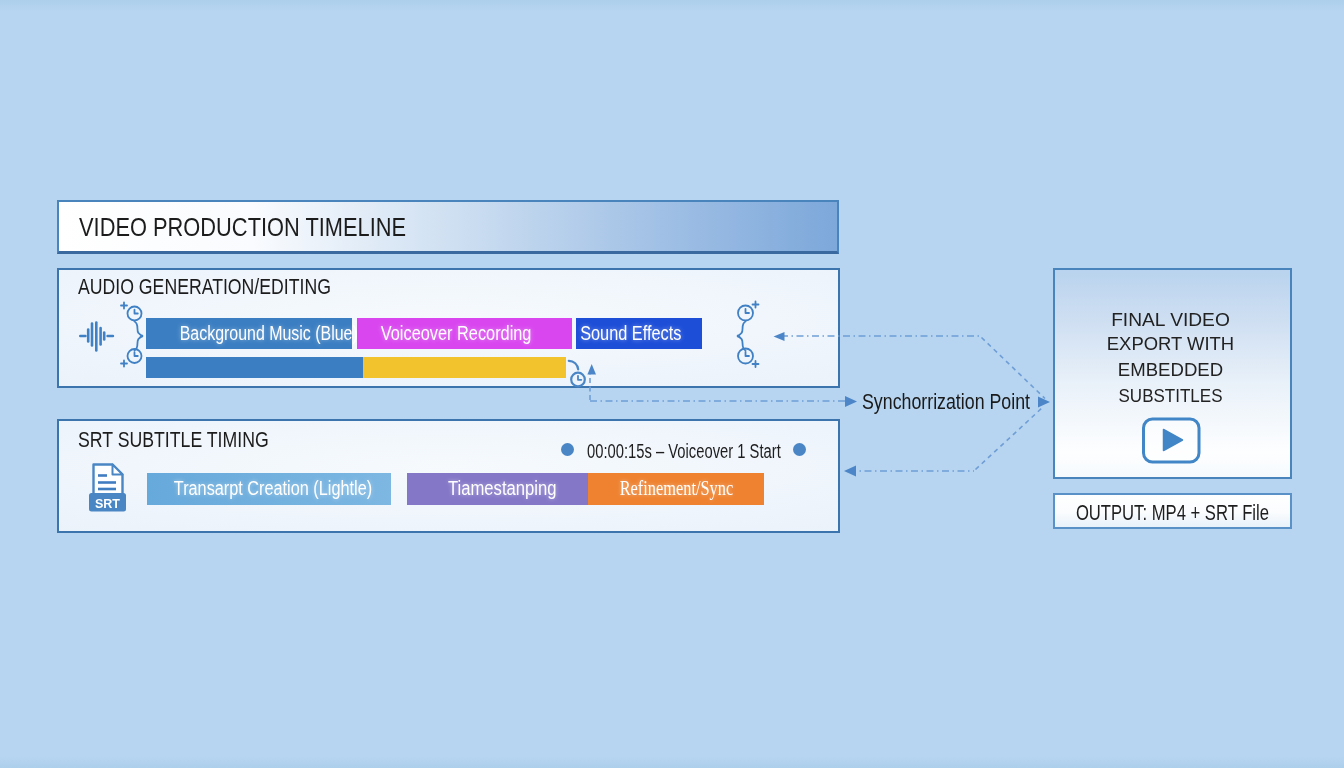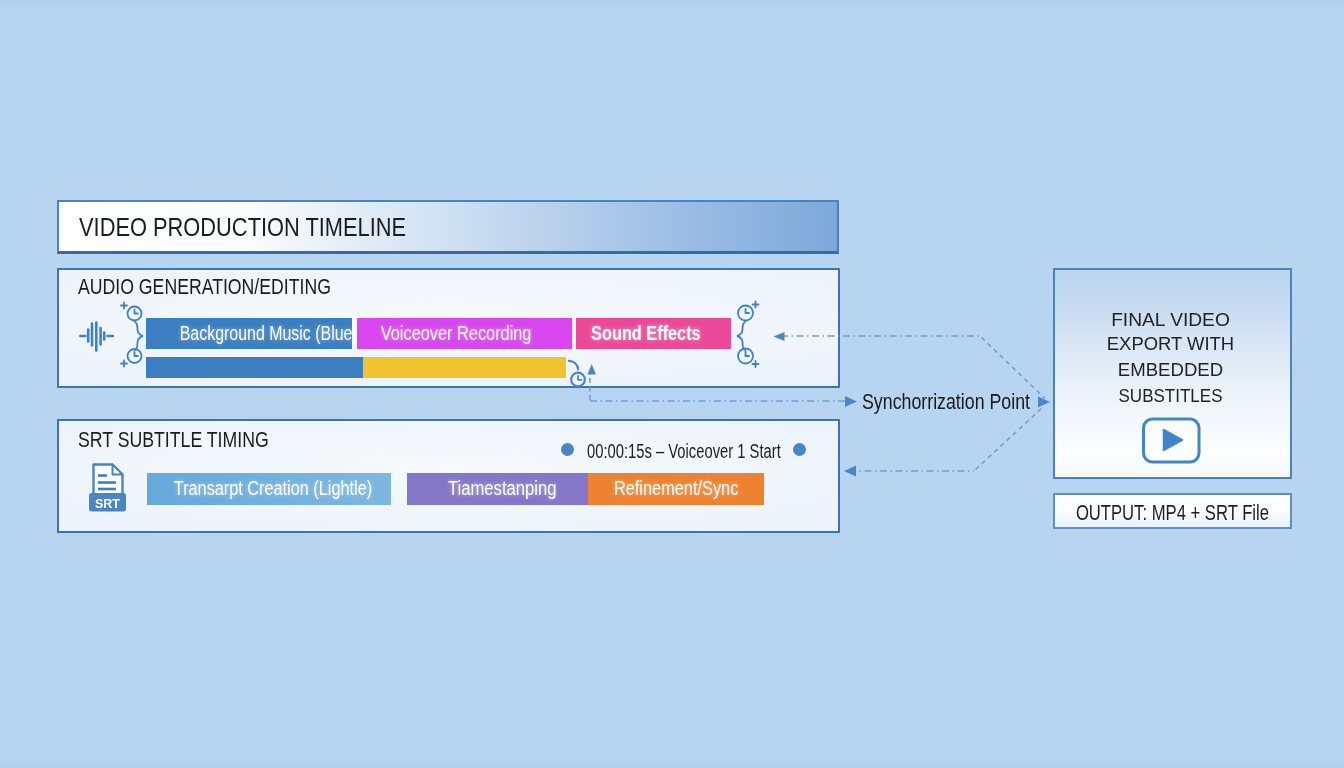--- a/index.html
+++ b/index.html
@@ -23,32 +23,32 @@
     transform:scaleX(0.775);transform-origin:0 50%;}
   #srttitle{left:78.2px;top:426.9px;font-size:22.8px;line-height:25px;
     transform:scaleX(0.776);transform-origin:0 50%;}
 
   .bar{position:absolute;box-sizing:border-box;display:flex;align-items:center;justify-content:center;
        color:#ffffff;font-size:20px;}
   .bar>span{white-space:nowrap;text-shadow:0 0 5px rgba(255,255,255,0.5);}
   .r1{top:318px;height:31px;}
   #bar-bm{left:146px;width:206px;background:#3b7ec2;padding-left:40px;}
   #bar-vr{left:357px;width:215px;background:#d946ef;}
-  #bar-se{left:575.5px;width:155px;background:#ec4899;font-weight:bold;}
+  #bar-se{left:575.5px;width:126px;background:#1d4ed8;}
   #bar-bm>span{transform:scaleX(0.7966);}
   #bar-vr>span{transform:scaleX(0.8165) translateX(-10px);}
   #bar-se>span{transform:scaleX(0.8150) translateX(-9px);}
   .r2{top:356.5px;height:21px;}
   #bar2-b{left:146px;width:217px;background:#3b7ec2;}
   #bar2-y{left:363px;width:203px;background:#f3c32e;}
 
   .r3{top:472.5px;height:32px;}
   #bar-tc{left:147px;width:244px;background:linear-gradient(90deg,#66a9db,#7db7e2);}
   #bar-ts{left:387px;width:191px;background:#8477c7;margin-left:20px;}
-  #bar-rs{left:588px;width:176px;background:#ee8230;}
+  #bar-rs{left:588px;width:176px;background:#ee8230;font-family:Liberation Serif, serif;}
   #bar-tc>span{transform:scaleX(0.8133) translateX(5px);}
   #bar-ts>span{transform:scaleX(0.8317);}
   #bar-rs>span{transform:scaleX(0.8168);}
 
   #tsrow{left:587.2px;top:439.5px;font-size:20px;line-height:23px;color:#1e1e1e;
     transform:scaleX(0.7385);transform-origin:0 50%;}
 
   #finalbox{left:1053px;top:268px;width:239px;height:211px;border:2px solid #4a84bd;
     background:linear-gradient(180deg,#b9d3ee 0%,#cfdff2 25%,#e9f1f9 55%,#fdfeff 88%,#f6fafd 100%);}
   .fline{position:absolute;left:1051px;width:239px;text-align:center;font-size:19px;line-height:22px;

